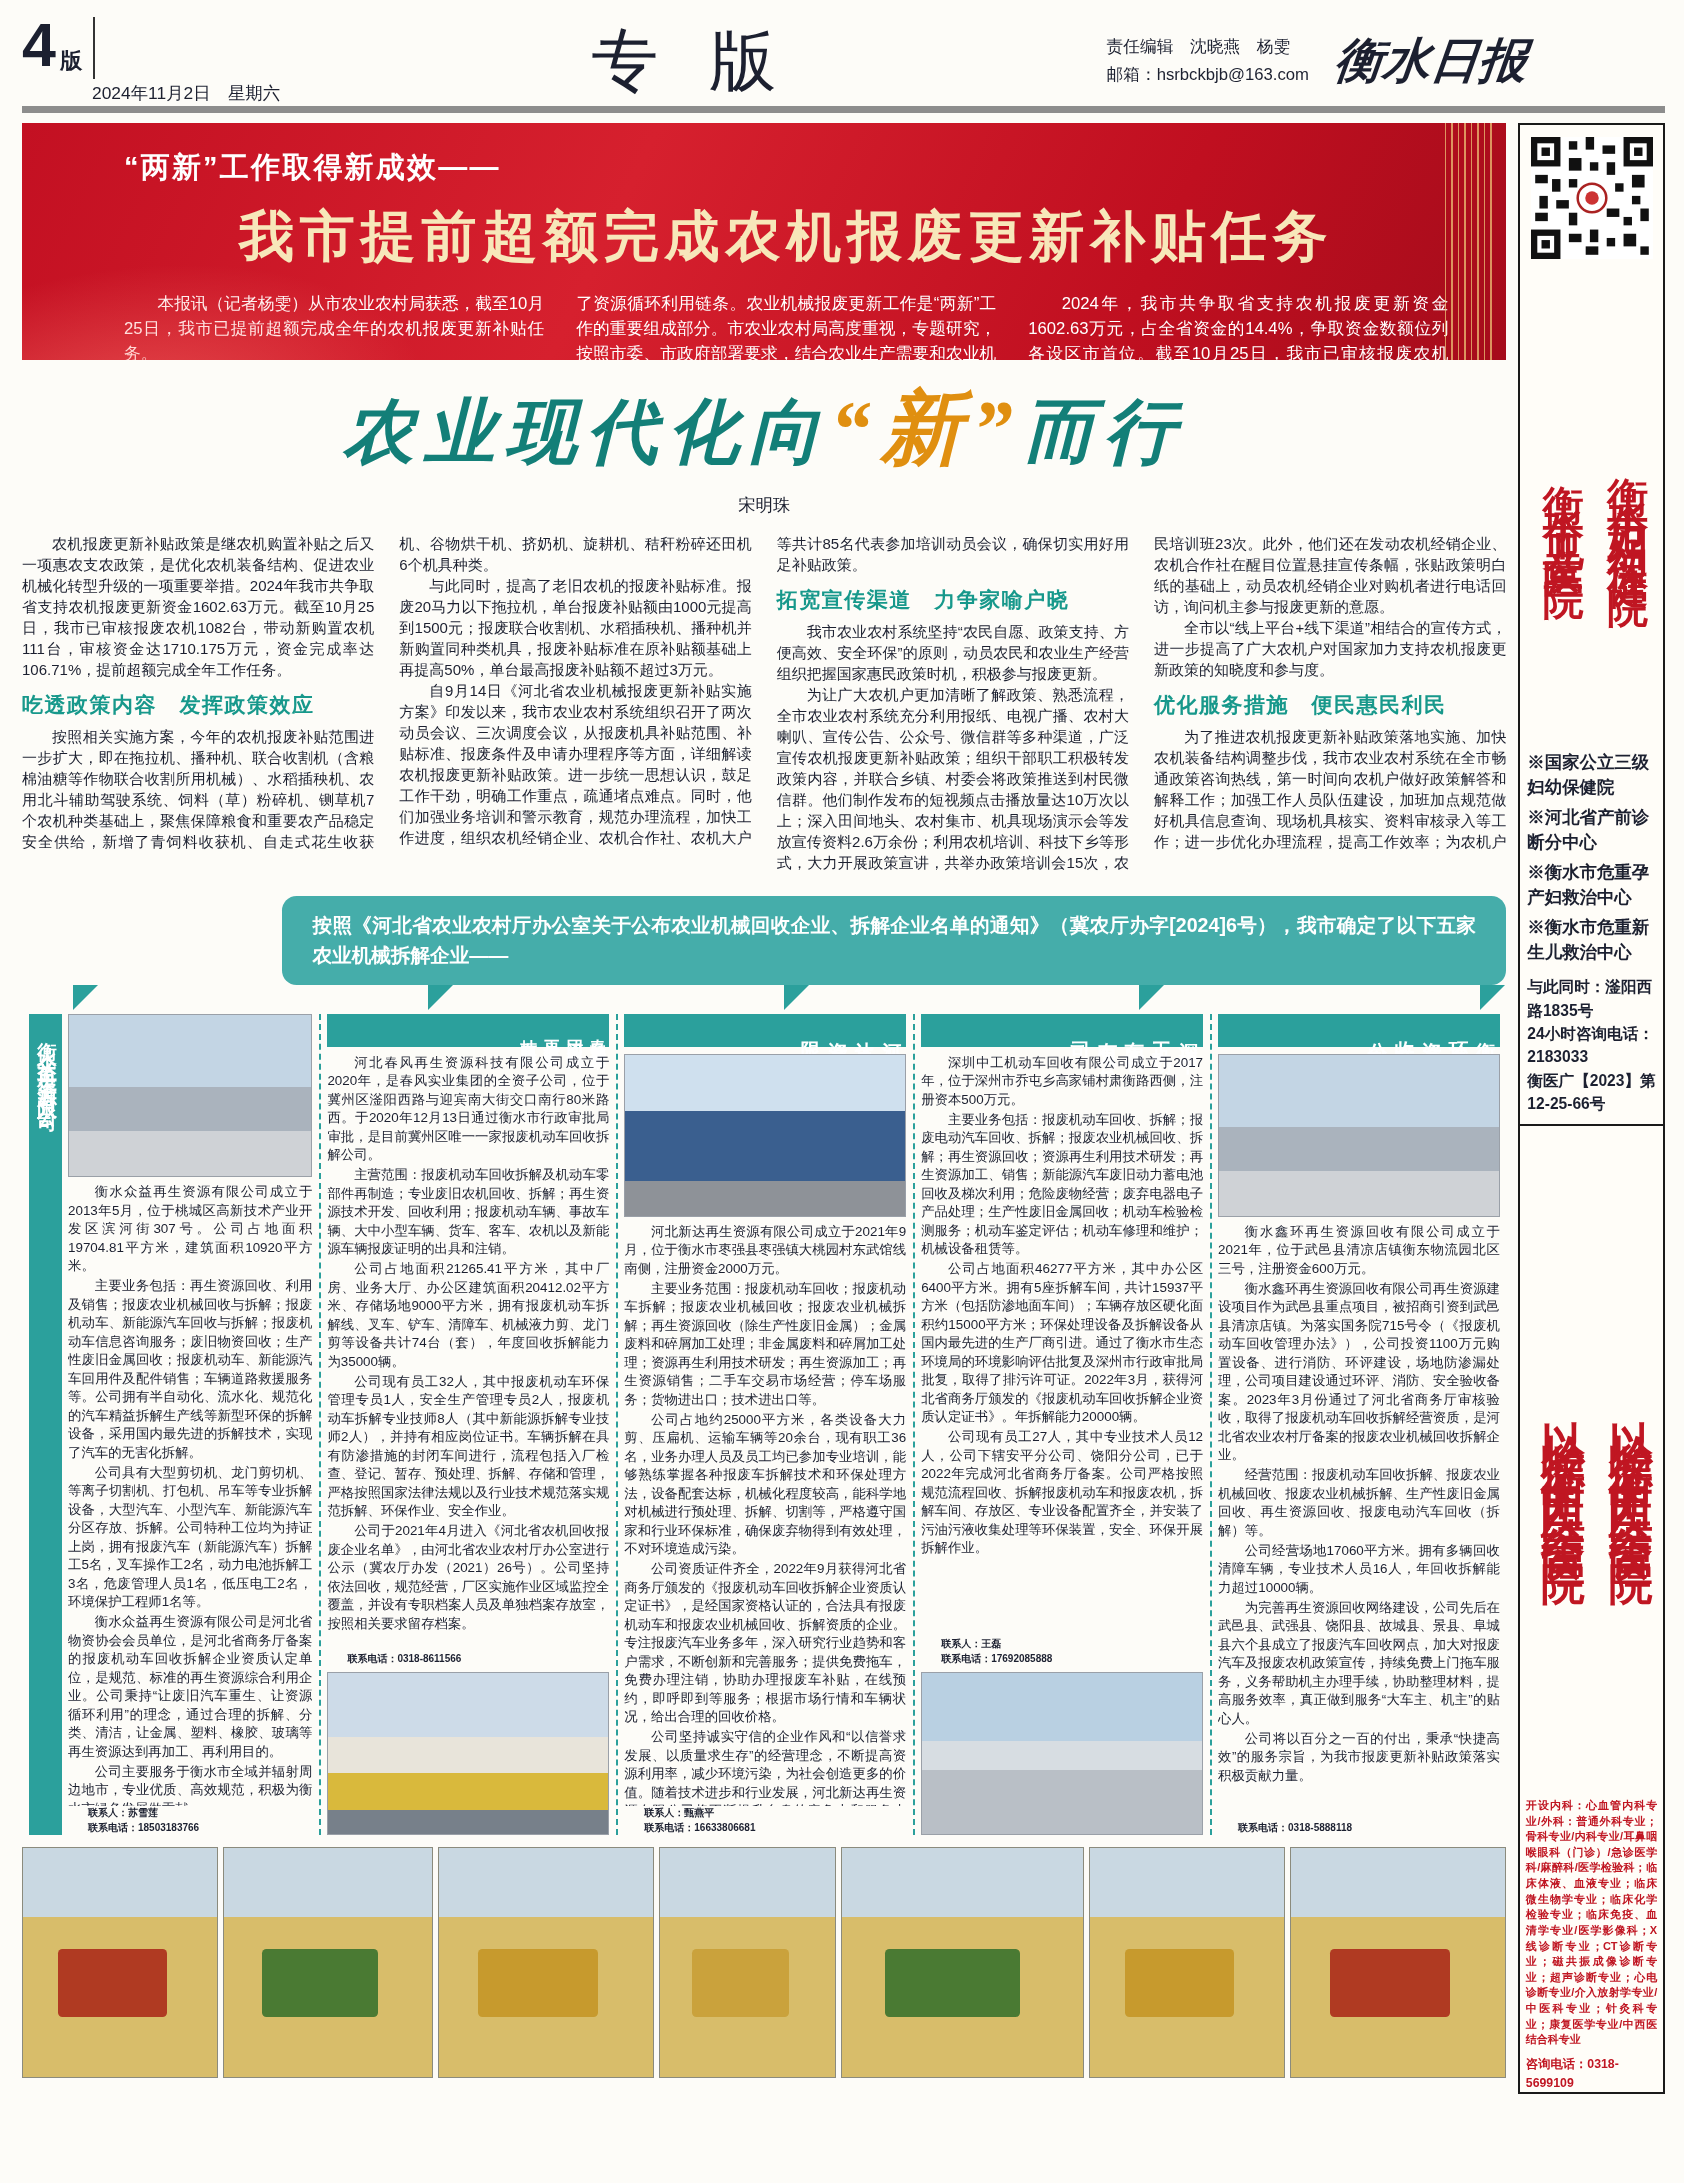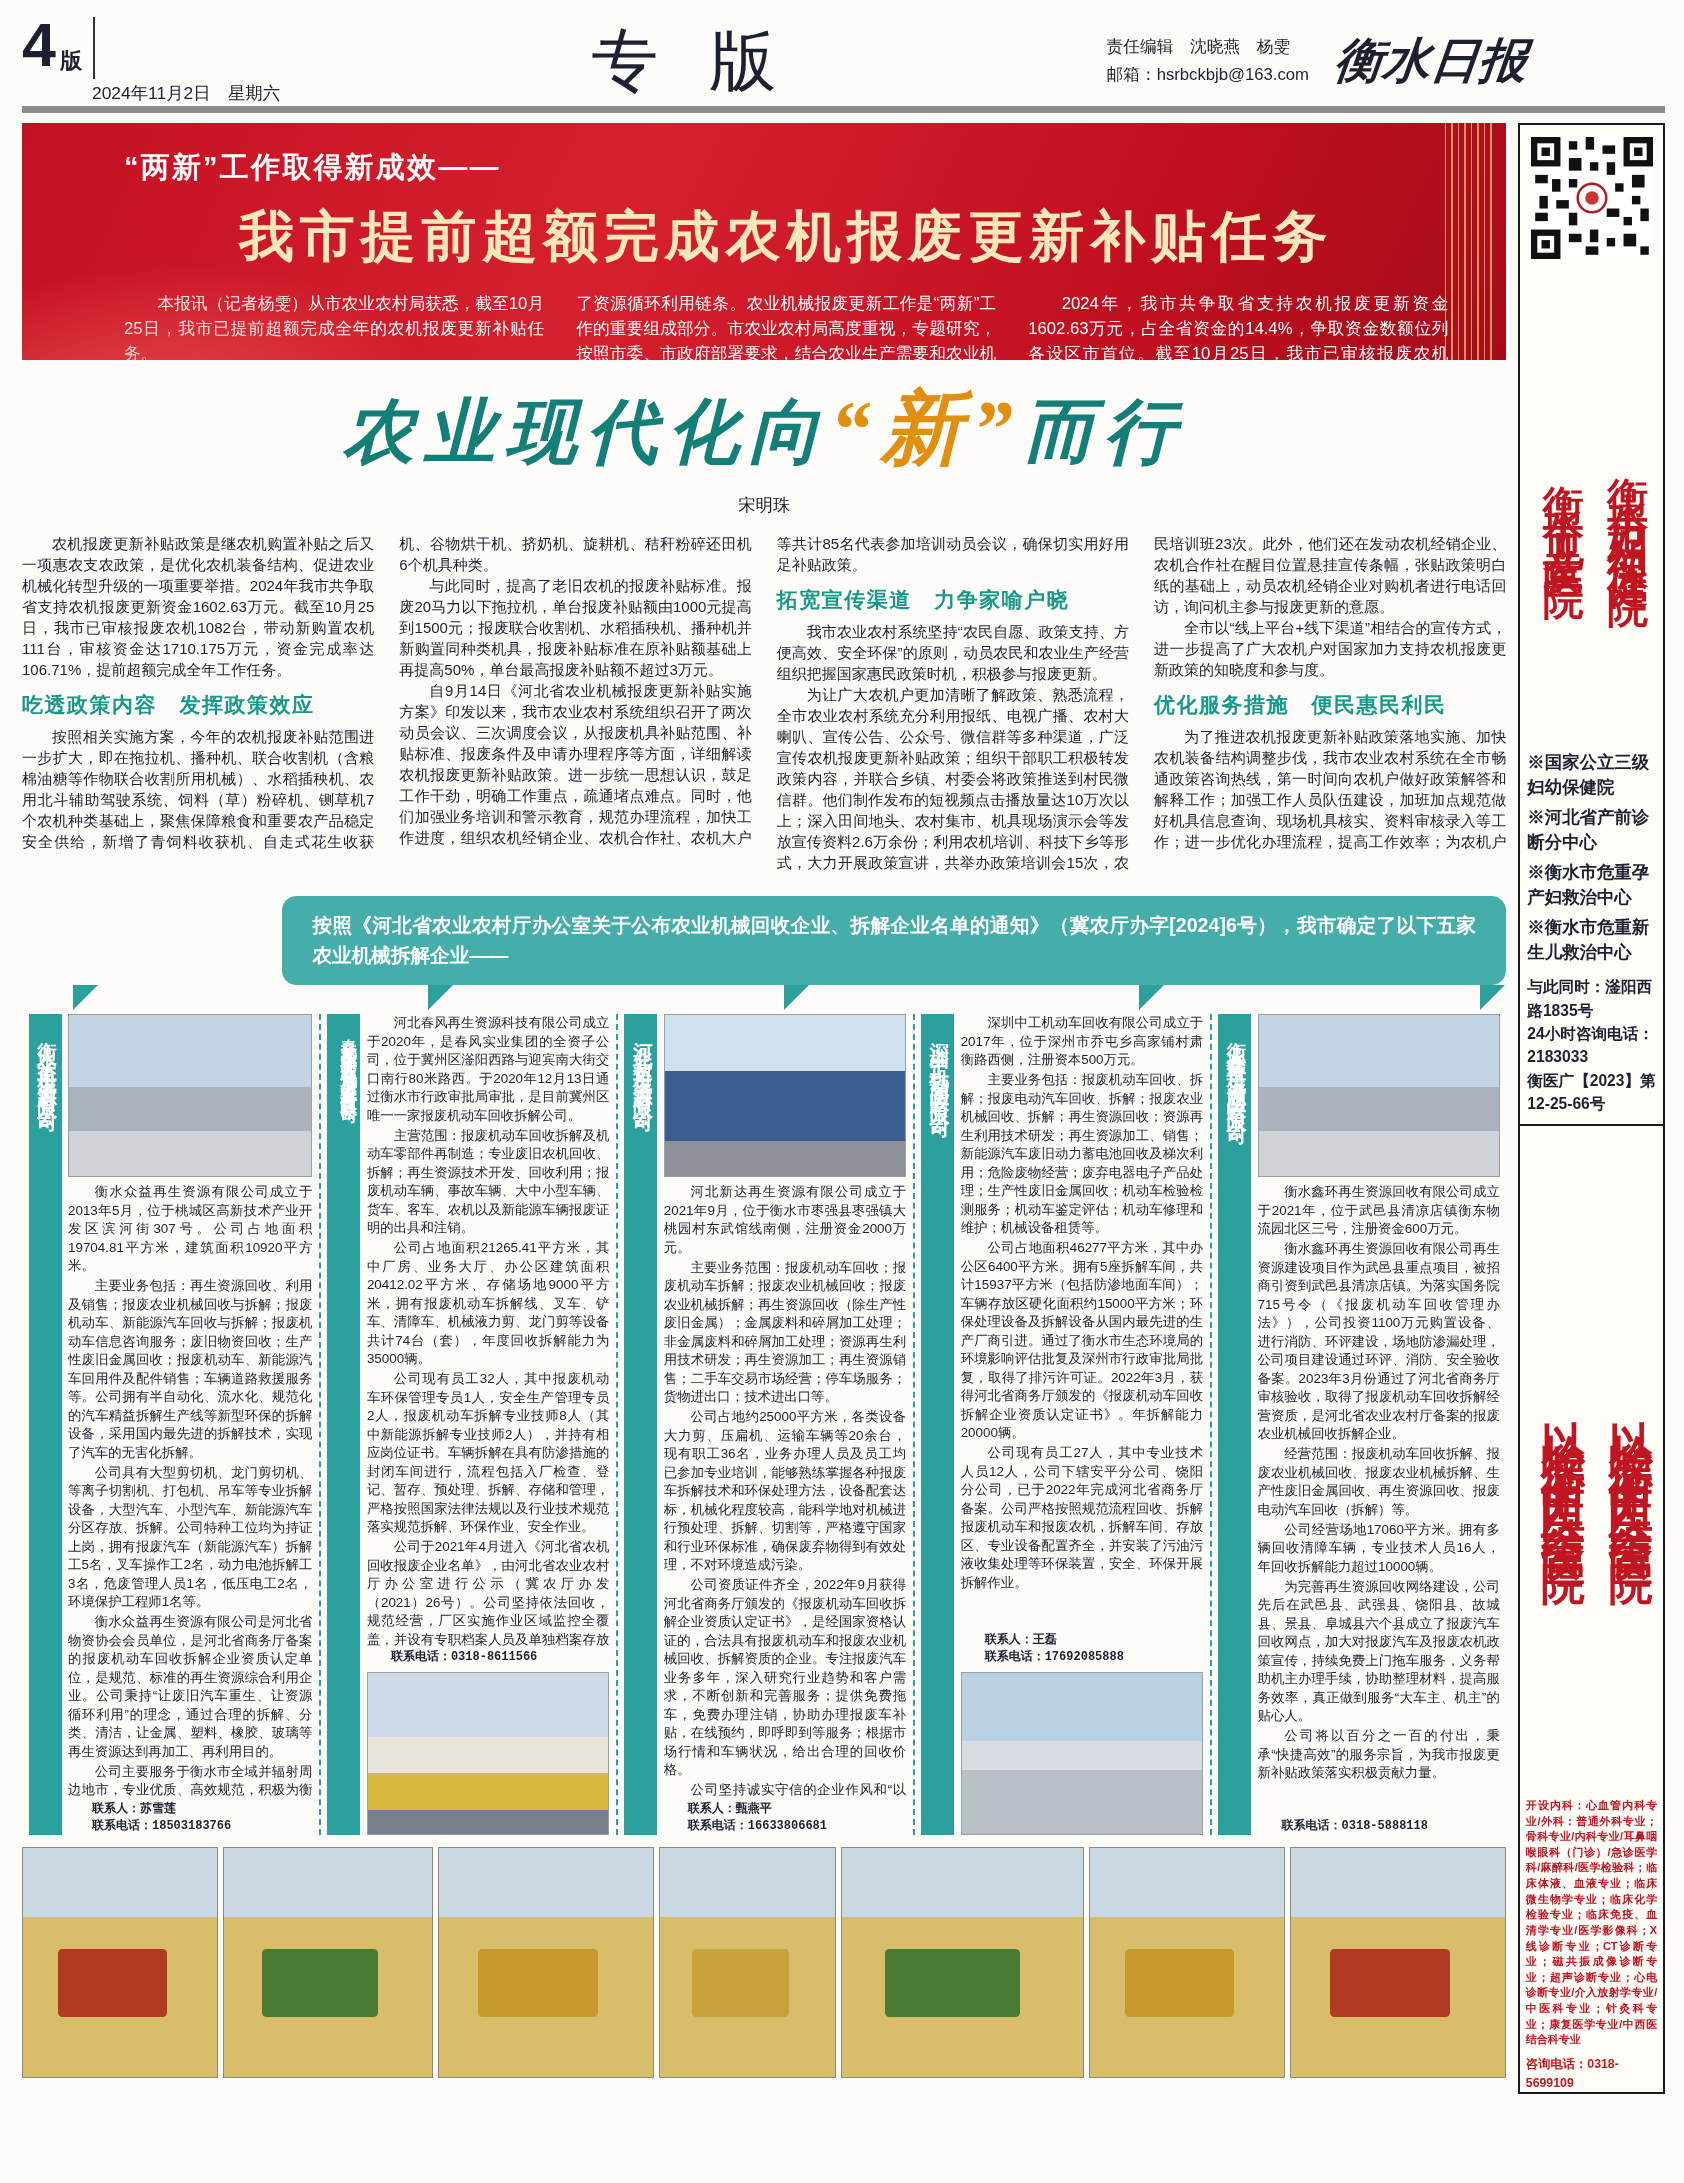--- a/index.html
+++ b/index.html
@@ -75,33 +75,33 @@
   
   .notice-wrap { position: relative; margin-top: 19px; }
   .notice { margin-left: 260px; background: #45adaa; color: #fff; border-radius: 14.5px;
     padding: 14.5px 30.5px; font-size: 19.6px; font-weight: 700; line-height: 1.55; text-align: justify; }
   .tri { position: absolute; top: 100%; width: 0; height: 0;
     border-left: 25px solid #2ba09c; border-bottom: 25px solid transparent; }
 
   
   .companies { display: flex; height: 821px; margin-top: 29px; }
   .card { width: 20%; padding: 0 6.5px; display: flex; gap: 6.5px; overflow: hidden; }
-  .card + .card { border-left: 2.2px dashed #2ba09c; }
+  .card + .card { border-left: 2.2px dashed #2ba09c; flex-direction: column; }
   .v-label { flex: 0 0 33px; background: #2ba09c; color: #fff; writing-mode: vertical-rl;
     font-size: 19.6px; font-weight: 800; letter-spacing: 6.5px; padding-top: 11.6px; text-align: start; }
   .card-body { flex: 1; display: flex; flex-direction: column; overflow: hidden; }
   .photo { flex: 0 0 163px; border: 0.7px solid #9aa0a8; position: relative; overflow: hidden; margin-bottom: 5.8px; }
   .photo-bottom .photo { order: 3; margin: 5.8px 0 0; }
   .ph-sky { background: linear-gradient(180deg, #b9d0e2 0 42%, #d7dde2 42% 60%, #b9bfc6 60% 100%); }
   .ph-blue { background: linear-gradient(180deg, #cfe0ee 0 35%, #3a5f8f 35% 78%, #8e9298 78% 100%); }
   .ph-trucks { background: linear-gradient(180deg, #cddbe8 0 40%, #e8e4da 40% 62%, #d9b93c 62% 85%, #77808a 85% 100%); }
   .ph-gate { background: linear-gradient(180deg, #c3d5e4 0 45%, #aab3bd 45% 72%, #cfd2d6 72% 100%); }
   .card-text { flex: 1; overflow: hidden; font-size: 13.4px; line-height: 1.38; text-align: justify; }
   .card-text p { text-indent: 2em; margin-bottom: 1.5px; }
-  .contact { font-weight: 800; font-size: 12px; padding-left: 2em; line-height: 1.45; font-family: Liberation Mono, monospace; }
+  .contact { font-weight: 800; font-size: 10px; padding-left: 2em; line-height: 1.45; }
 
   
   .strip { display: flex; gap: 5.1px; height: 231px; margin-top: 11.6px; }
   .strip .shot { position: relative; border: 0.7px solid #8b8b7d; overflow: hidden;
     background: linear-gradient(180deg, #c9d8e2 0 30%, #d8bd6a 30% 100%); }
   .shot .machine { position: absolute; left: 18%; bottom: 26%; width: 56%; height: 30%; border-radius: 4.4px; }
   .m-red { background: #b03a22; } .m-green { background: #4a7a33; }
   .m-yellow { background: #c79a2d; } .m-grain { background: #caa23c; left: 30%; width: 30%; height: 55%; bottom: 10%; }
 
   

